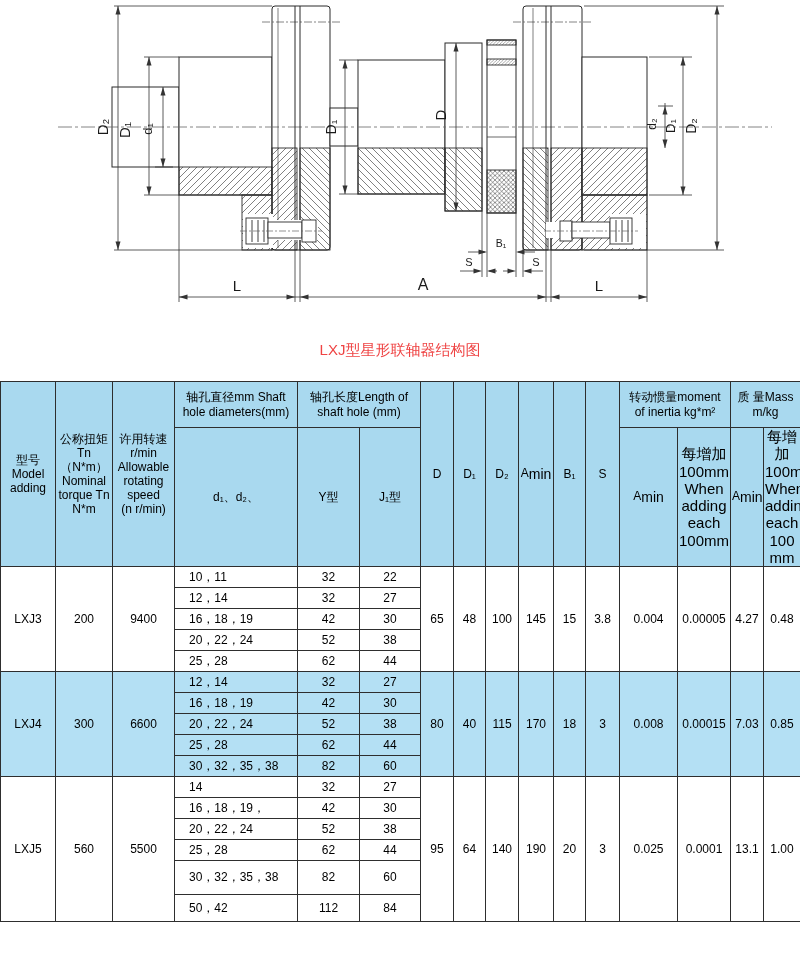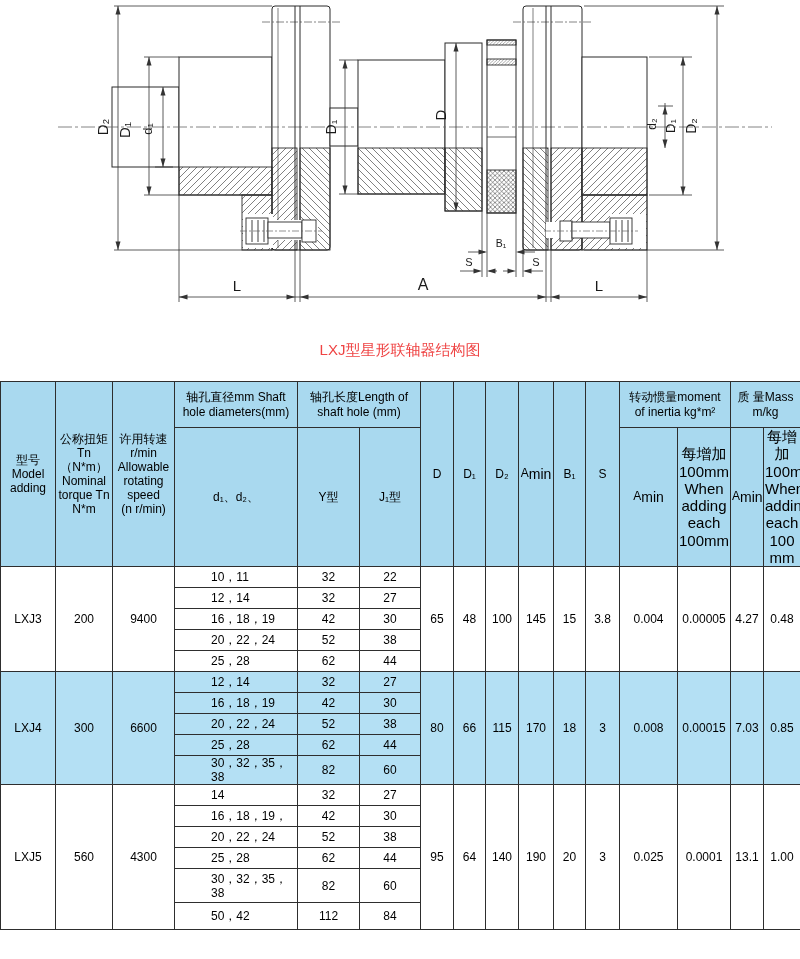--- a/index.html
+++ b/index.html
@@ -10,21 +10,21 @@
   .caption{text-align:center;font-size:15px;line-height:23px;color:#ef4444;}
   .caption.cn{margin-top:26px;}
   .titleblock{margin-top:20px;}
   .titleblock .caption{line-height:24px;}
   table.params{border-collapse:collapse;table-layout:fixed;width:800px;margin-top:11px;
                font-size:12px;color:#000;}
   .params th,.params td{border:1px solid #2e2e2e;text-align:center;vertical-align:middle;
                padding:0 1px;white-space:pre-line;line-height:1.18;font-weight:normal;}
   .params thead th{background:var(--hdr,#a9d9ef);}
   .params tr.hl td{background:var(--hl,#b4e0f4);}
-  .params td.holes{text-align:left;padding-left:36px;}
+  .params td.holes{text-align:left;padding-left:14px;}
   .params .sm{font-size:15px;line-height:1.15;}
   .params sub{font-size:14px;vertical-align:-2px;}
   .params thead tr.r1{height:46px;}
   .params thead tr.r2{height:39px;}
   .params tbody tr{height:21px;}
   .params tbody tr.tall1{height:34px;}
   .params tbody tr.tall2{height:27px;}
 </style>
 </head>
 <body>
@@ -318,21 +318,21 @@
         </tr>
 
       <tr class="hl">
         <td rowspan="5">LXJ4</td>
         <td rowspan="5">300</td>
         <td rowspan="5">6600</td>
         <td class="holes">12，14</td>
         <td>32</td>
         <td>27</td>
         <td rowspan="5">80</td>
-        <td rowspan="5">66</td>
+        <td rowspan="5">40</td>
         <td rowspan="5">115</td>
         <td rowspan="5">170</td>
         <td rowspan="5">18</td>
         <td rowspan="5">3</td>
         <td rowspan="5">0.008</td>
         <td rowspan="5">0.00015</td>
         <td rowspan="5">7.03</td>
         <td rowspan="5">0.85</td>
       </tr>
       <tr class="hl">
@@ -352,21 +352,21 @@
         </tr>
       <tr class="hl">
           <td class="holes">30，32，35，38</td>
           <td>82</td>
           <td>60</td>
         </tr>
 
       <tr>
         <td rowspan="6">LXJ5</td>
         <td rowspan="6">560</td>
-        <td rowspan="6">4300</td>
+        <td rowspan="6">5500</td>
         <td class="holes">14</td>
         <td>32</td>
         <td>27</td>
         <td rowspan="6">95</td>
         <td rowspan="6">64</td>
         <td rowspan="6">140</td>
         <td rowspan="6">190</td>
         <td rowspan="6">20</td>
         <td rowspan="6">3</td>
         <td rowspan="6">0.025</td>

